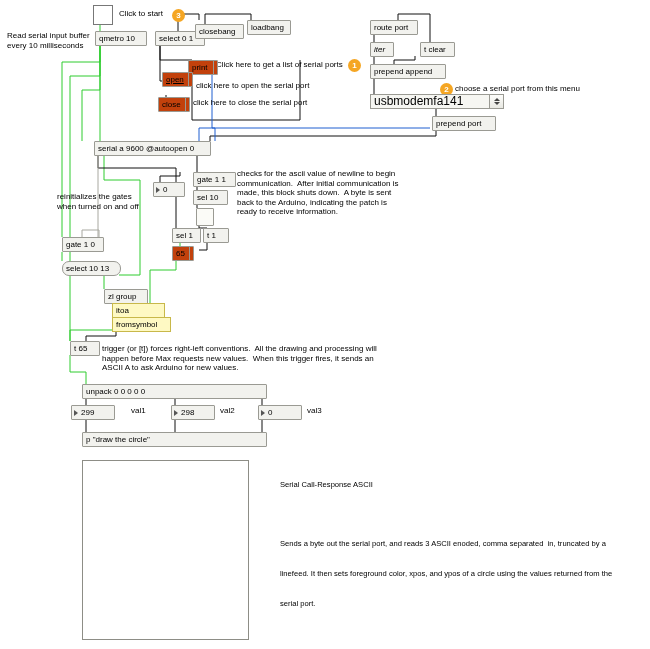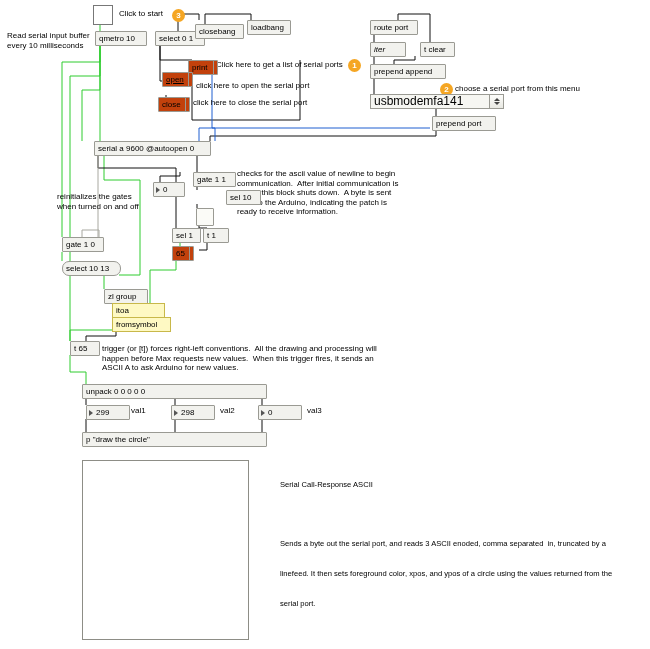--- a/index.html
+++ b/index.html
@@ -225,51 +225,51 @@
   <div class="obj" style="left:95px;top:31px;width:52px;">qmetro 10</div>
   <div class="obj" style="left:155px;top:31px;width:50px;">select 0 1</div>
   <div class="obj" style="left:195px;top:24px;width:49px;">closebang</div>
   <div class="obj" style="left:247px;top:20px;width:44px;">loadbang</div>
 
   <div class="obj msg" style="left:188px;top:60px;width:30px;">print</div>
   <div class="obj msg" style="left:162px;top:72px;width:31px;text-decoration:underline;">open</div>
   <div class="obj msg" style="left:158px;top:97px;width:32px;">close</div>
 
   <div class="obj" style="left:370px;top:20px;width:48px;">route port</div>
-  <div class="obj" style="left:370px;top:42px;width:36px;font-style:italic;">iter</div>
+  <div class="obj" style="left:370px;top:42px;width:24px;font-style:italic;">iter</div>
   <div class="obj" style="left:420px;top:42px;width:35px;">t clear</div>
   <div class="obj" style="left:370px;top:64px;width:76px;">prepend append</div>
 
   <div class="umenu" style="left:370px;top:94px;width:134px;">
     <span>usbmodemfa141</span>
     <span class="arrows"></span>
   </div>
 
   <div class="obj" style="left:432px;top:116px;width:64px;">prepend port</div>
 
   <div class="obj" style="left:94px;top:141px;width:117px;">serial a 9600 @autoopen 0</div>
 
   <div class="obj" style="left:193px;top:172px;width:43px;">gate 1 1</div>
   <div class="obj num" style="left:153px;top:182px;width:32px;">0</div>
-  <div class="obj" style="left:193px;top:190px;width:35px;margin-left:33px;">sel 10</div>
+  <div class="obj" style="left:193px;top:190px;width:35px;">sel 10</div>
   <div class="bang" style="left:196px;top:208px;"></div>
   <div class="obj" style="left:172px;top:228px;width:29px;">sel 1</div>
   <div class="obj" style="left:203px;top:228px;width:26px;">t 1</div>
   <div class="obj msg" style="left:172px;top:246px;width:22px;">65</div>
 
   <div class="obj" style="left:62px;top:237px;width:42px;">gate 1 0</div>
   <div class="obj" style="left:62px;top:261px;width:59px;border-radius:7px;">select 10 13</div>
   <div class="obj" style="left:104px;top:289px;width:44px;">zl group</div>
   <div class="yellowobj" style="left:112px;top:303px;width:53px;">itoa</div>
   <div class="yellowobj" style="left:112px;top:317px;width:59px;">fromsymbol</div>
 
   <div class="obj" style="left:70px;top:341px;width:30px;">t 65</div>
 
   <div class="obj" style="left:82px;top:384px;width:185px;">unpack 0 0 0 0 0</div>
-  <div class="obj num" style="left:86px;top:405px;width:44px;">299</div>
+  <div class="obj num" style="left:71px;top:405px;width:44px;">299</div>
   <div class="obj num" style="left:171px;top:405px;width:44px;">298</div>
   <div class="obj num" style="left:258px;top:405px;width:44px;">0</div>
 
   <div class="comment" style="left:131px;top:406px;">val1</div>
   <div class="comment" style="left:220px;top:406px;">val2</div>
   <div class="comment" style="left:307px;top:406px;">val3</div>
 
   <div class="obj" style="left:82px;top:432px;width:185px;">p "draw the circle"</div>
 
   <div class="panel" style="left:82px;top:460px;width:165px;height:178px;"></div>

